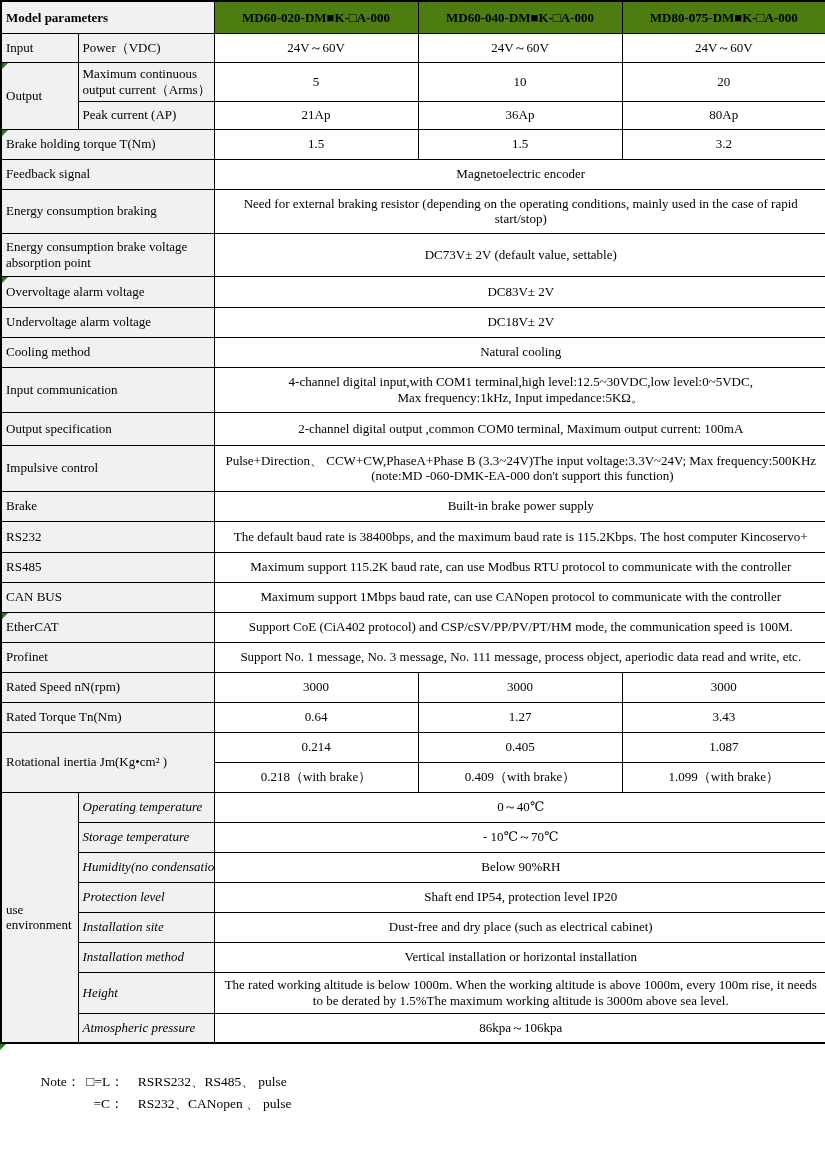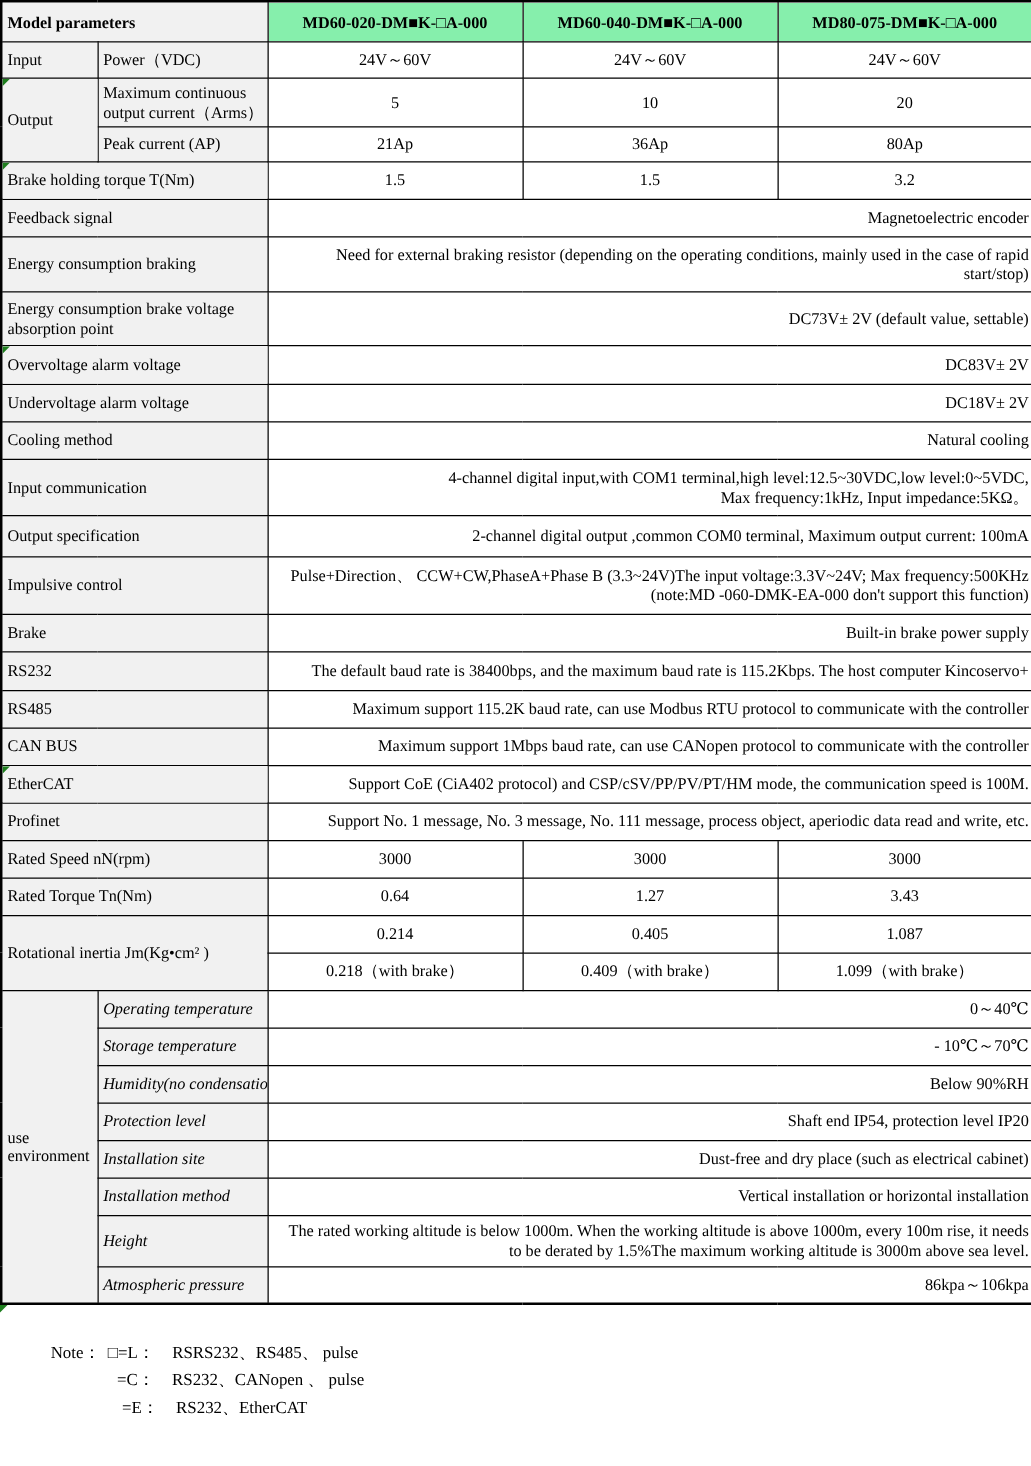--- a/index.html
+++ b/index.html
@@ -22,29 +22,29 @@
     line-height: 1.18;
     overflow: hidden;
   }
   td.lbl {
     background: #f1f1f1;
     text-align: left;
     padding: 1px 2px 1px 4px;
   }
   td.txt {
     background: #ffffff;
-    text-align: right;
+    text-align: center;
     padding: 1px 2px 1px 4px;
   }
   td.c {
     background: #ffffff;
     text-align: center;
     padding: 0 2px;
   }
-  td.hdr { background: #86efac; }
+  td.hdr { background: #4d7c0f; }
   .b { font-weight: bold; }
   .c.b { text-align: center; }
   .clip { white-space: nowrap; font-style: italic; }
   .pre { white-space: pre-wrap; }
   
   .gt { position: relative; }
   .gt::before {
     content: "";
     position: absolute;
     top: 0; left: 0;
@@ -236,19 +236,16 @@
   </tbody>
 </table>
 
 <div class="notes gt">
   <div class="note-line l0">
     <span class="nt">Note：</span><span class="nk">□=L：</span><span class="nv">RSRS232、RS485、 pulse</span>
   </div>
   <div class="note-line l1">
     <span class="nk">=C：</span><span class="nv">RS232、CANopen 、 pulse</span>
   </div>
-  <div class="note-line l2">
-    <span class="nk">=E：</span><span class="nv">RS232、EtherCAT</span>
-  </div>
   <div class="note-line l5">
     
   </div>
 </div>
 
 </body></html>

